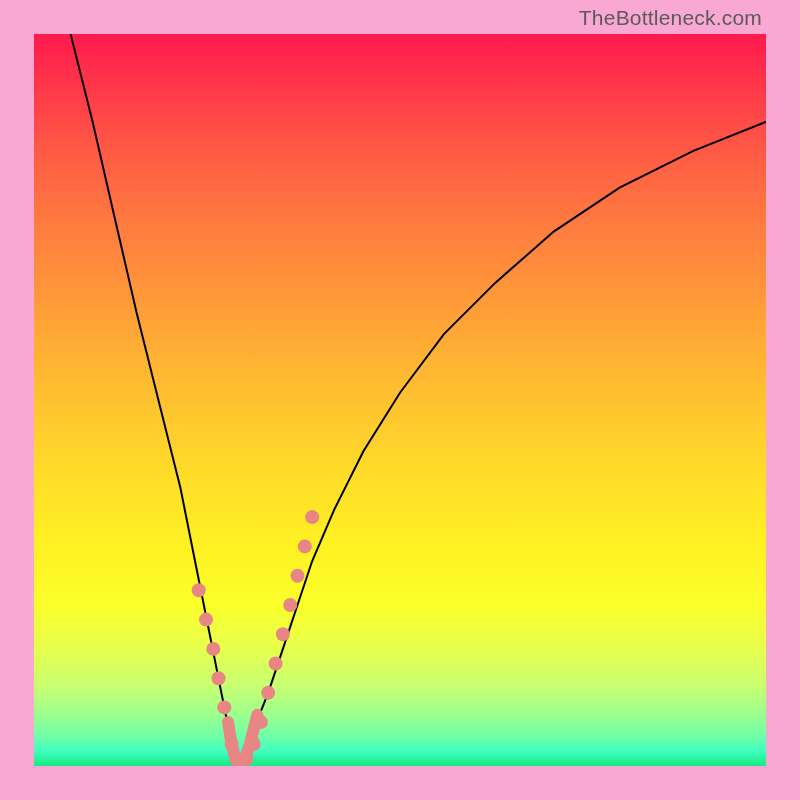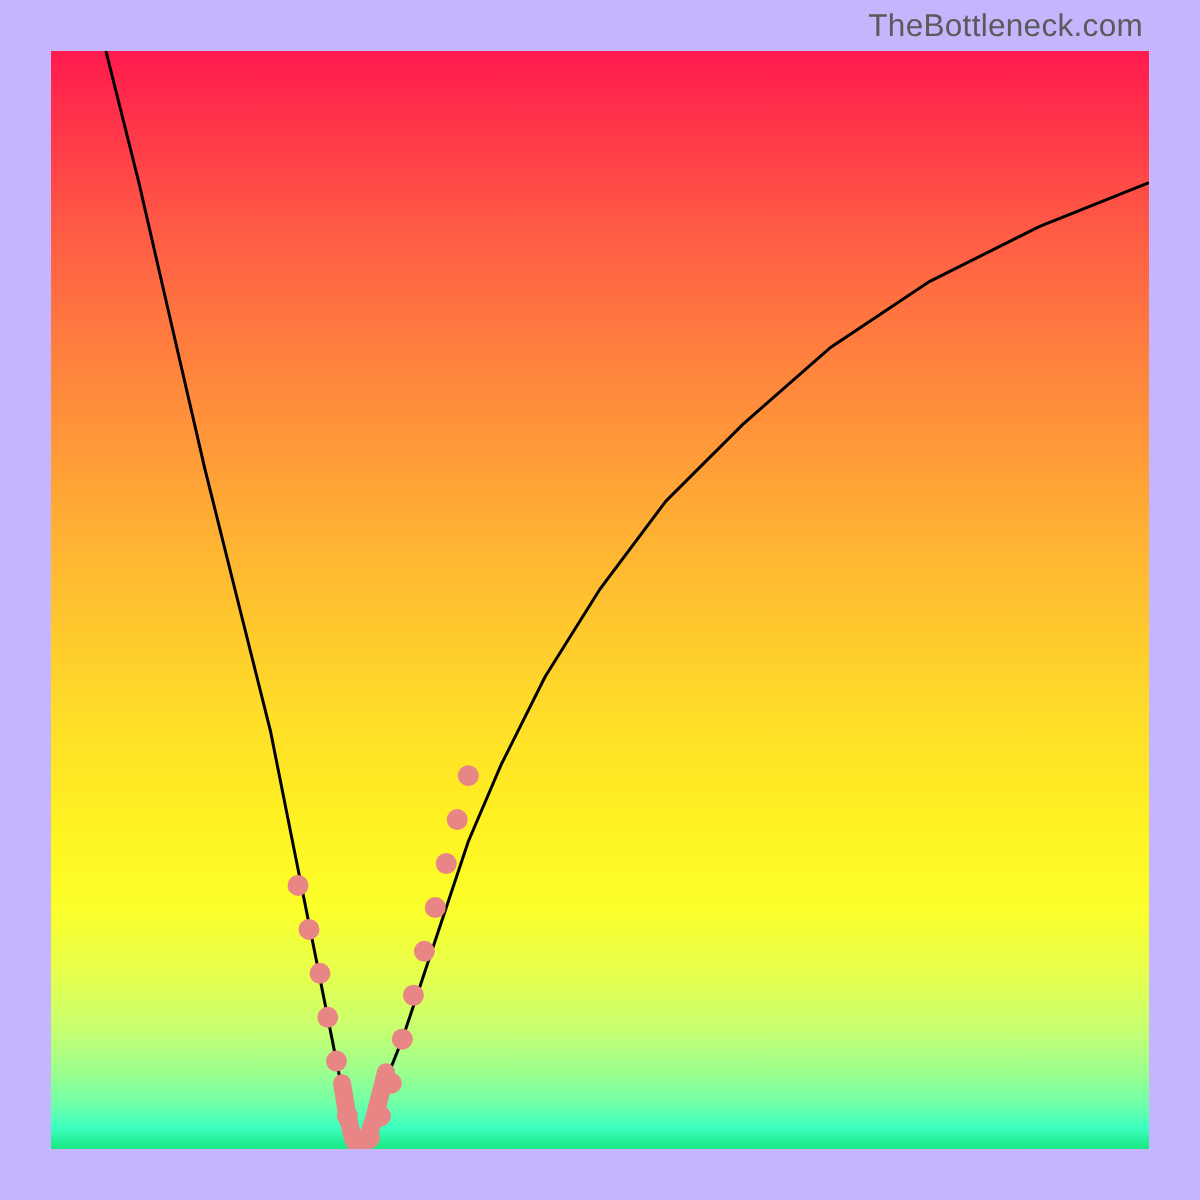--- a/index.html
+++ b/index.html
@@ -7,21 +7,21 @@
     padding: 0;
     width: 800px;
     height: 800px;
     overflow: hidden;
     background: #000;
     font-family: Arial, Helvetica, sans-serif;
   }
   .outer {
     width: 800px;
     height: 800px;
-    background: #c4b5fd;
+    background: #f9a8d4;
     position: relative;
   }
   .plot {
     position: absolute;
     left: 34px;
     top: 34px;
     width: 732px;
     height: 732px;
     
     background: linear-gradient(to bottom,

